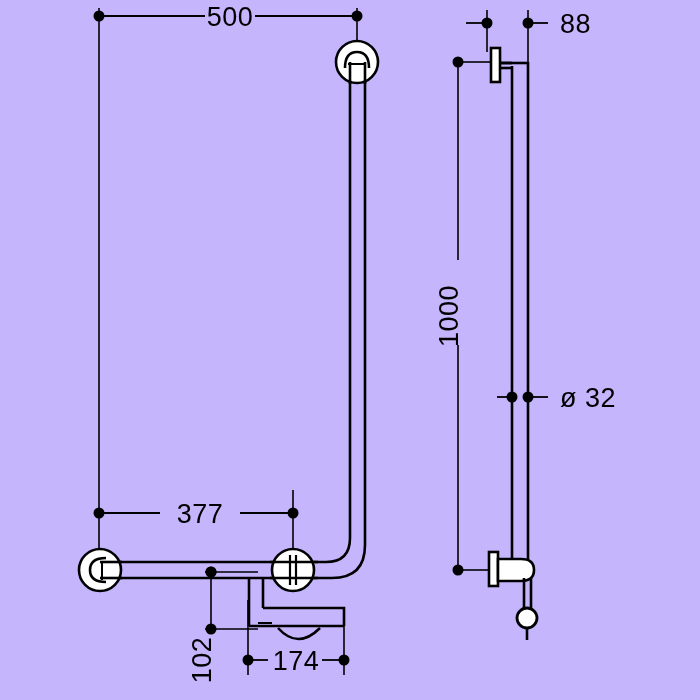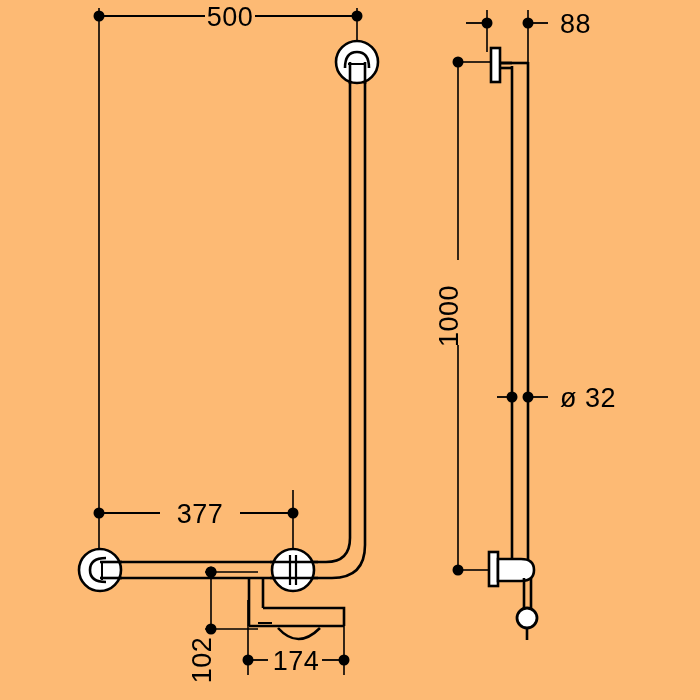--- a/index.html
+++ b/index.html
@@ -8,21 +8,21 @@
     padding: 0;
     background: #ffffff;
   }
   body {
     font-family: "Liberation Sans", sans-serif;
   }
   #sheet {
     position: relative;
     width: 700px;
     height: 700px;
-    background: #fdba74;
+    background: #c4b5fd;
     overflow: hidden;
   }
   #sheet svg {
     display: block;
     width: 700px;
     height: 700px;
   }
   .dim-text {
     font-family: "Liberation Sans", sans-serif;
     font-size: 27px;

